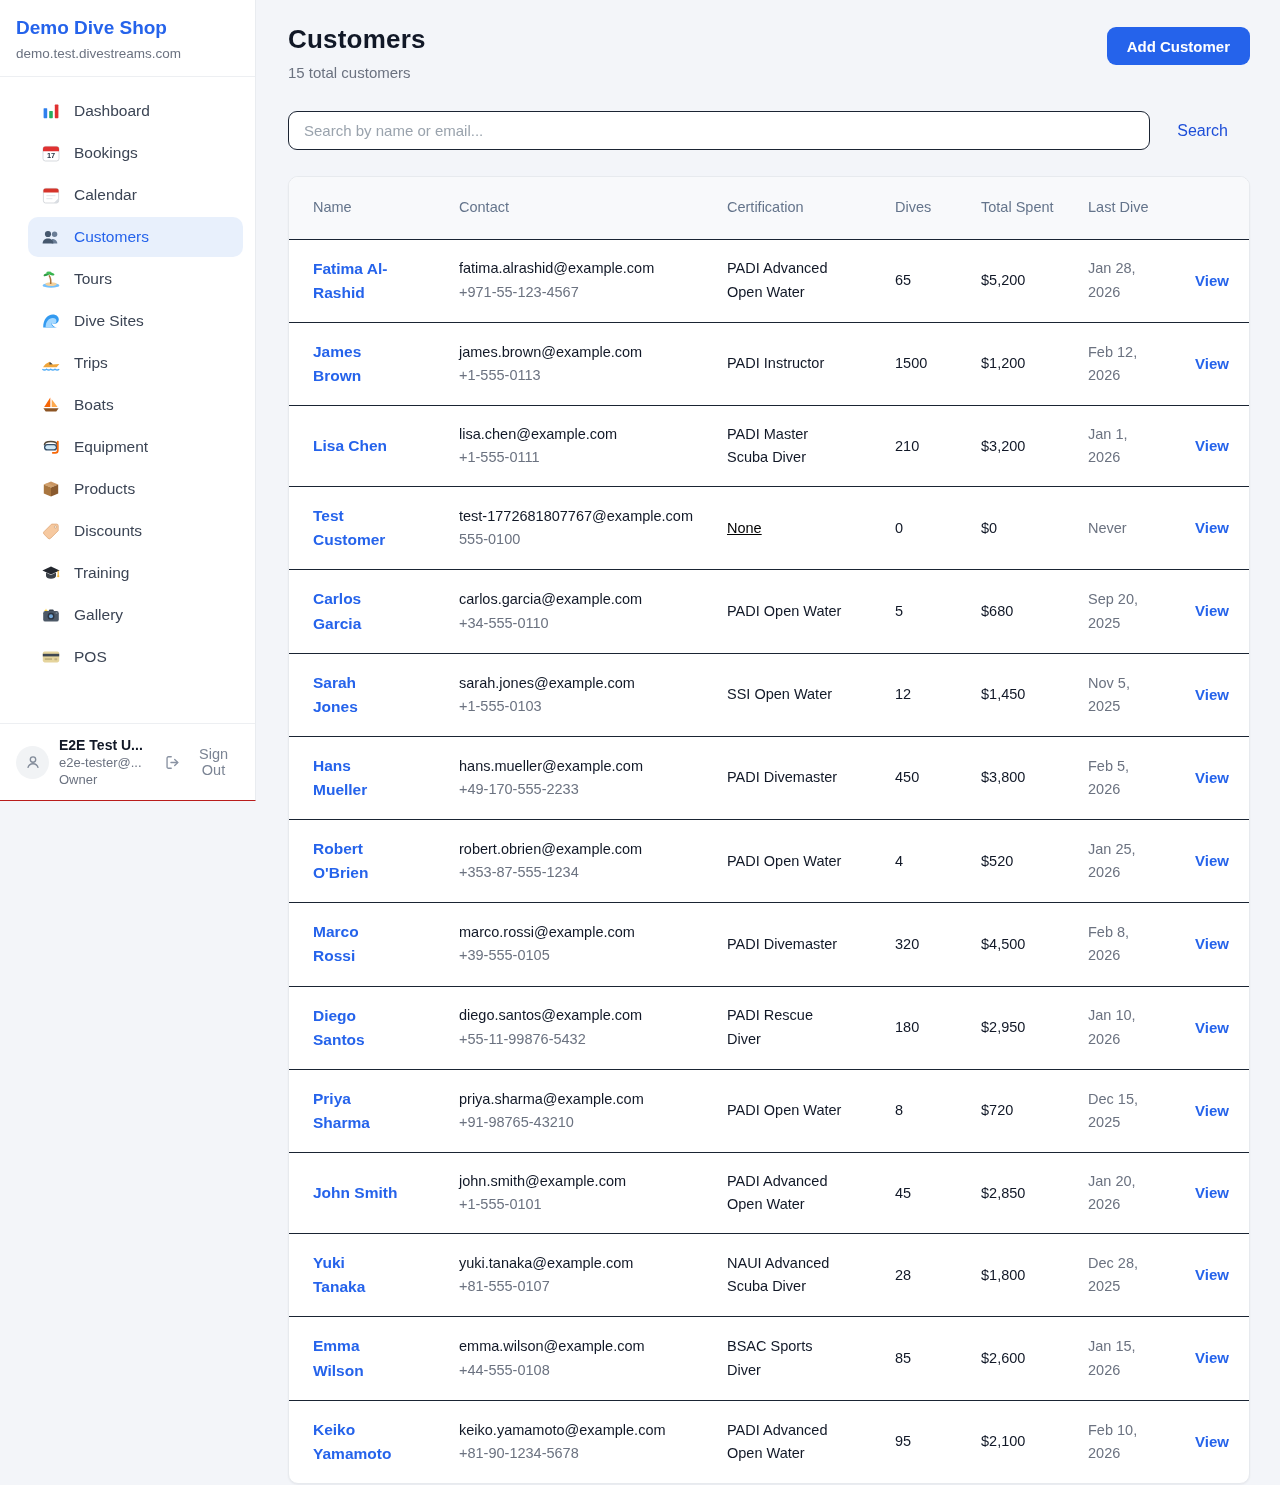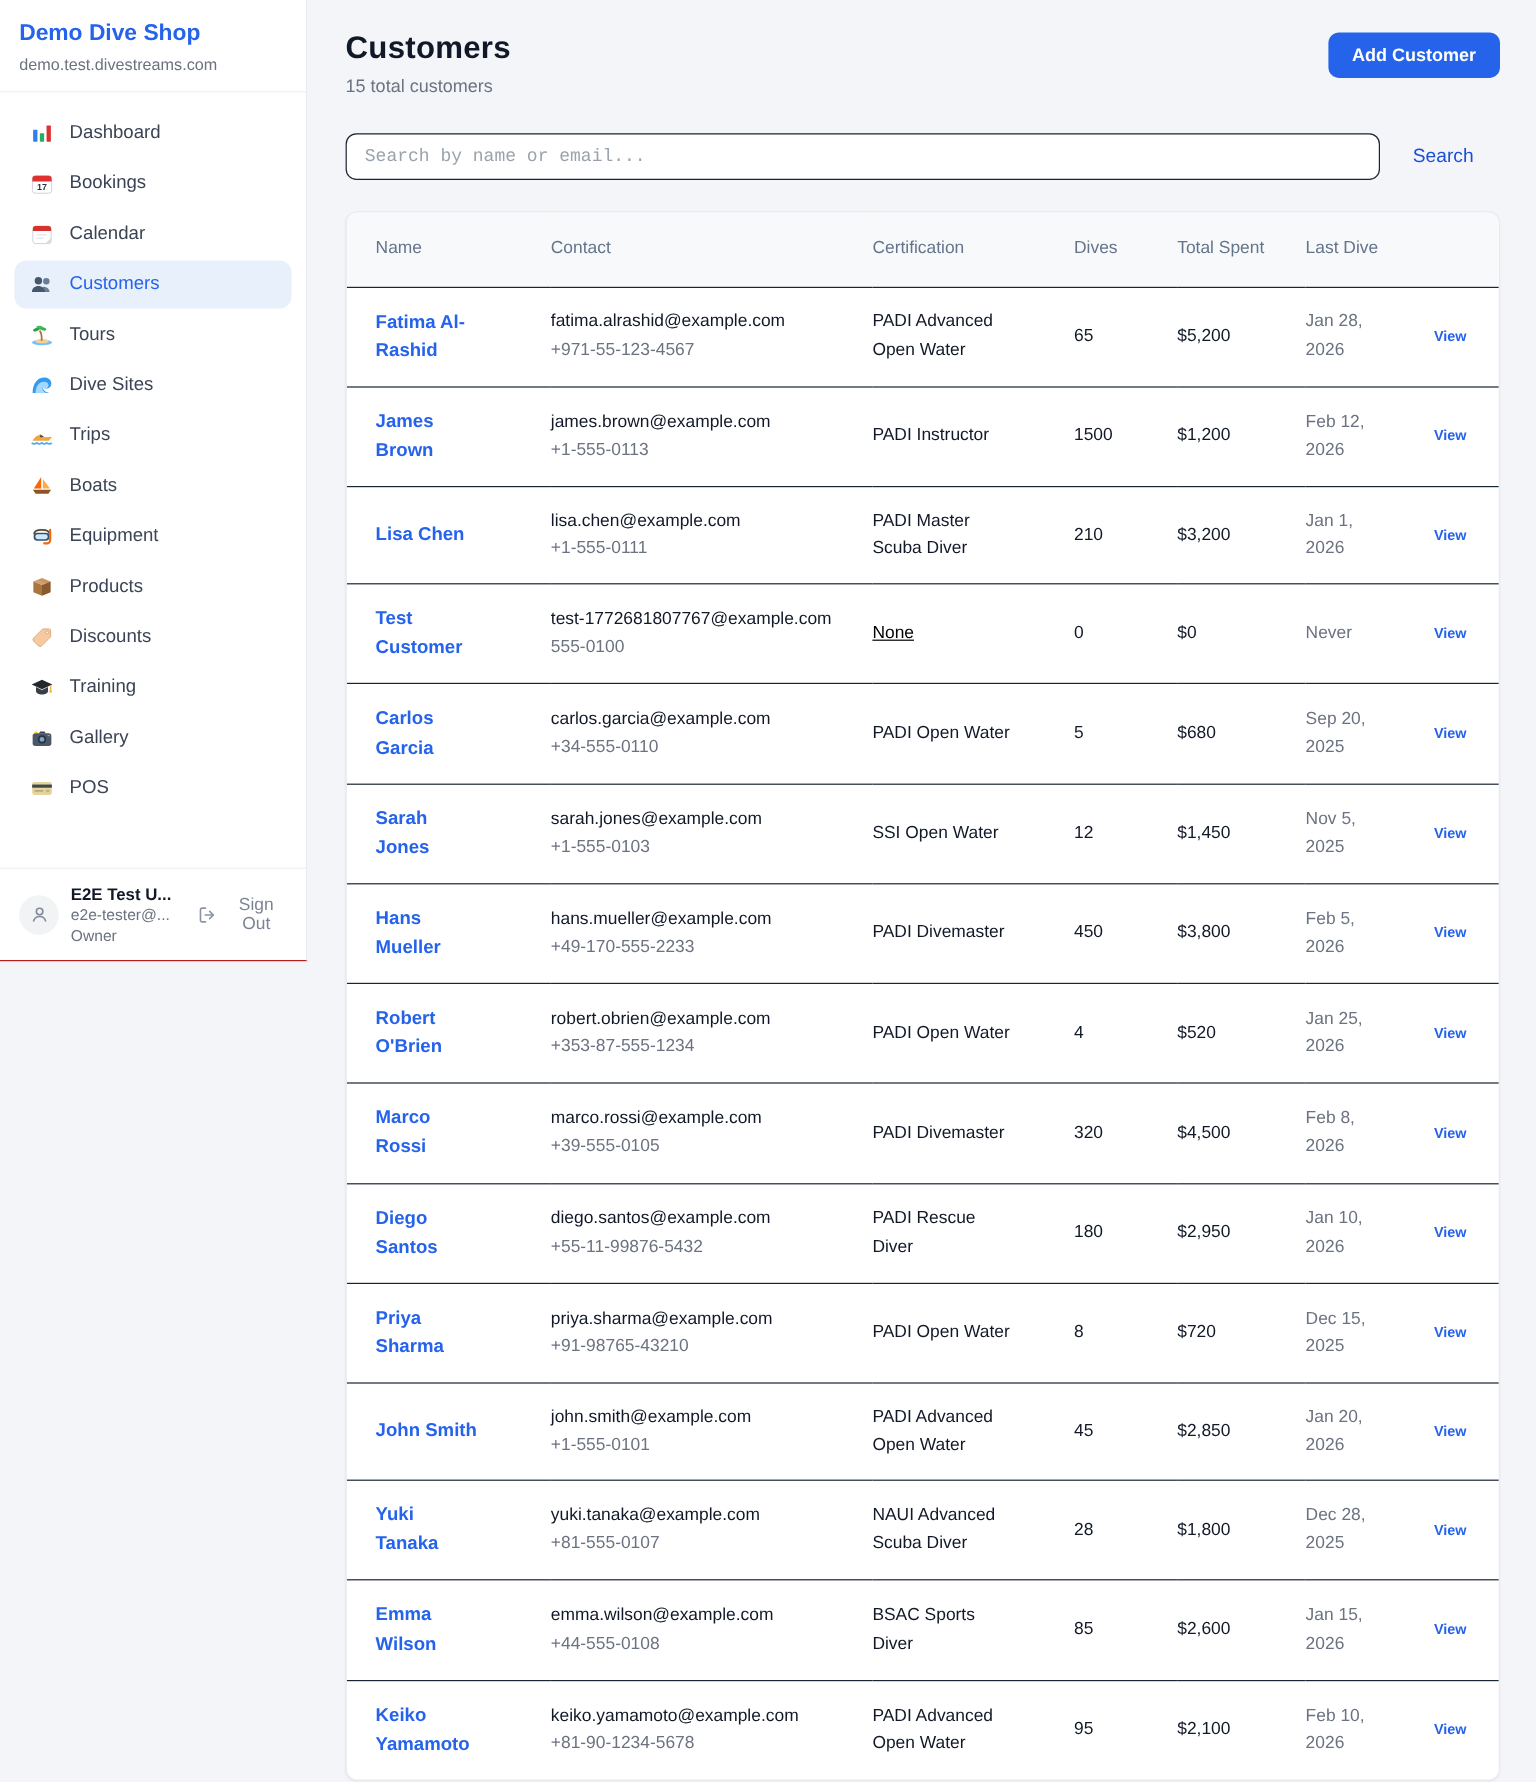--- a/index.html
+++ b/index.html
@@ -15,21 +15,21 @@
   .sidebar {
     position:absolute; left:0; top:0; width:256px; height:801px;
     background:#ffffff;
     border-right:1px solid #e9ecf0;
     border-bottom:1px solid #b91c1c;
     display:flex; flex-direction:column;
   }
   .brand { padding:17px 16px 15px; border-bottom:1px solid #edeff2; }
   .brand-name { font-size:19px; font-weight:bold; color:#2563eb; margin-bottom:7px; }
   .brand-domain { font-size:13.5px; color:#6b7280; }
-  .nav { flex:1; padding:12px 0 6px; }
+  .nav { flex:1; padding:12px 0 6px;margin-left:16px; }
   .nav-item {
     display:flex; align-items:center; gap:13px;
     height:40px; margin:2px 12px; padding:0 13px;
     border-radius:10px; cursor:pointer;
     font-size:15.5px; color:#3b4454;
   }
   .nav-item.active { background:#e8f0fc; color:#2563eb; }
   .icon { width:20px; height:20px; display:inline-flex; flex:none; }
   .icon svg { width:100%; height:100%; }
   .user-section {
@@ -56,21 +56,21 @@
   .page-title { font-size:26px; font-weight:bold; color:#111827; letter-spacing:.2px; }
   .page-subtitle { font-size:15px; color:#6b7280; margin-top:9px; }
   .btn-primary {
     background:#2563eb; color:#ffffff; border:none; border-radius:9px;
     font-family:inherit; font-size:15px; font-weight:bold;
     padding:0 20px; height:38px; margin-top:3px; cursor:pointer;
   }
   .search-row { display:flex; align-items:center; margin-top:30px; }
   .search-input {
     flex:1; height:39px; border:1.5px solid #1b2433; border-radius:9px;
-    padding:0 15px; font-family:Liberation Mono, monospace; font-size:15px; color:#111827; background:#fff;
+    padding:0 15px; font-family:Liberation Sans, sans-serif; font-size:15px; color:#111827; background:#fff;
     outline:none;
   }
   .search-input::placeholder { color:#9aa3ad; }
   .search-btn {
     background:none; border:none; cursor:pointer;
     font-family:inherit; font-size:16px; color:#1d4ed8; padding:0 22px 0 27px;
   }
   
   .card {
     margin-top:26px; background:#ffffff;
@@ -99,21 +99,21 @@
   tbody td:first-child { padding-left:24px; }
   .name-link {
     display:inline-block; max-width:86px;
     color:#2563eb; font-size:15.5px; font-weight:bold; text-decoration:none; line-height:1.55;
   }
   .email { color:#111827; }
   .phone { color:#6b7280; }
   .cert  { display:inline-block; max-width:122px; }
   .muted { color:#000000;text-decoration:underline; }
   .date  { display:inline-block; max-width:64px; color:#6b7280; }
-  .view-link { color:#2563eb; font-size:12px; font-weight:bold; text-decoration:none;margin-top:48px; }
+  .view-link { color:#2563eb; font-size:15px; font-weight:bold; text-decoration:none;margin-top:48px; }
 </style>
 </head>
 <body>
 
 <aside class="sidebar">
   <div class="brand">
     <div class="brand-name">Demo Dive Shop</div>
     <div class="brand-domain">demo.test.divestreams.com</div>
   </div>
   <nav class="nav" id="nav">

